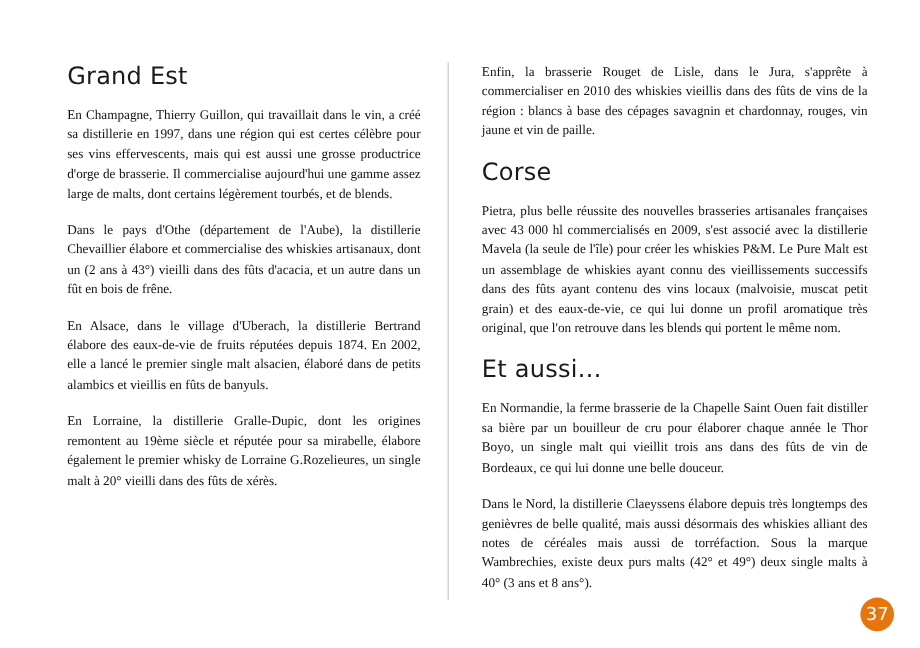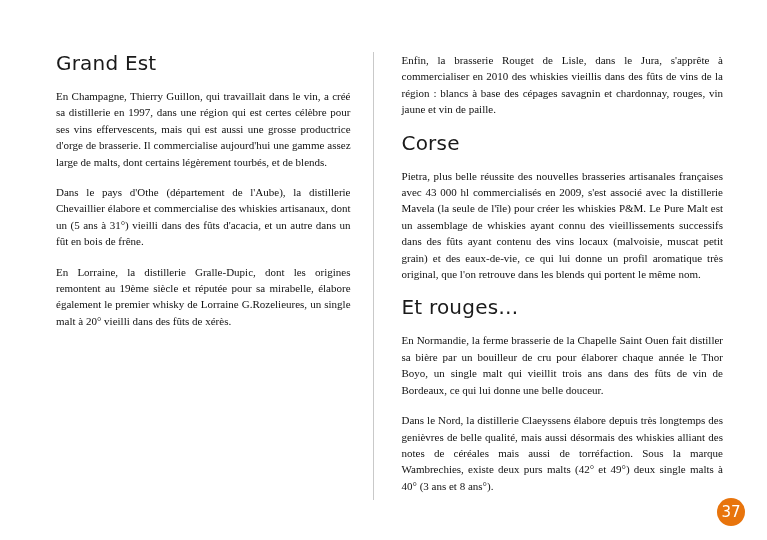--- a/index.html
+++ b/index.html
@@ -83,31 +83,32 @@
 </style>
 </head>
 <body>
 
 <div class="page">
   <div class="columns">
 
     <div class="col col-left">
       <h1 class="section-title">Grand Est</h1>
       <p class="para">En Champagne, Thierry Guillon, qui travaillait dans le vin, a créé sa distillerie en 1997, dans une région qui est certes célèbre pour ses vins effervescents, mais qui est aussi une grosse productrice d'orge de brasserie. Il commercialise aujourd'hui une gamme assez large de malts, dont certains légèrement tourbés, et de blends.</p>
-      <p class="para">Dans le pays d'Othe (département de l'Aube), la distillerie Chevaillier élabore et commercialise des whiskies artisanaux, dont un (5 ans à 31°) vieilli dans des fûts d'acacia, et un autre dans un fût en bois de frêne.</p>
+      <p class="para">Dans le pays d'Othe (département de l'Aube), la distillerie Chevaillier élabore et commercialise des whiskies artisanaux, dont un (2 ans à 43°) vieilli dans des fûts d'acacia, et un autre dans un fût en bois de frêne.</p>
+      <p class="para">En Alsace, dans le village d'Uberach, la distillerie Bertrand élabore des eaux-de-vie de fruits réputées depuis 1874. En 2002, elle a lancé le premier single malt alsacien, élaboré dans de petits alambics et vieillis en fûts de banyuls.</p>
       <p class="para tight">En Lorraine, la distillerie Gralle-Dupic, dont les origines remontent au 19ème siècle et réputée pour sa mirabelle, élabore également le premier whisky de Lorraine G.Rozelieures, un single malt à 20° vieilli dans des fûts de xérès.</p>
     </div>
 
     <div class="col col-right">
       <p class="para">Enfin, la brasserie Rouget de Lisle, dans le Jura, s'apprête à commercialiser en 2010 des whiskies vieillis dans des fûts de vins de la région : blancs à base des cépages savagnin et chardonnay, rouges, vin jaune et vin de paille.</p>
 
       <h1 class="section-title spaced">Corse</h1>
       <p class="para">Pietra, plus belle réussite des nouvelles brasseries artisanales françaises avec 43 000 hl commercialisés en 2009, s'est associé avec la distillerie Mavela (la seule de l'île) pour créer les whiskies P&amp;M. Le Pure Malt est un assemblage de whiskies ayant connu des vieillissements successifs dans des fûts ayant contenu des vins locaux (malvoisie, muscat petit grain) et des eaux-de-vie, ce qui lui donne un profil aromatique très original, que l'on retrouve dans les blends qui portent le même nom.</p>
 
-      <h1 class="section-title spaced">Et rouges…</h1>
+      <h1 class="section-title spaced">Et aussi…</h1>
       <p class="para">En Normandie, la ferme brasserie de la Chapelle Saint Ouen fait distiller sa bière par un bouilleur de cru pour élaborer chaque année le Thor Boyo, un single malt qui vieillit trois ans dans des fûts de vin de Bordeaux, ce qui lui donne une belle douceur.</p>
       <p class="para tight">Dans le Nord, la distillerie Claeyssens élabore depuis très longtemps des genièvres de belle qualité, mais aussi désormais des whiskies alliant des notes de céréales mais aussi de torréfaction. Sous la marque Wambrechies, existe deux purs malts (42° et 49°) deux single malts à 40° (3 ans et 8 ans°).</p>
     </div>
 
   </div>
 
   <div class="page-number">
     <span>37</span>
   </div>
 </div>

